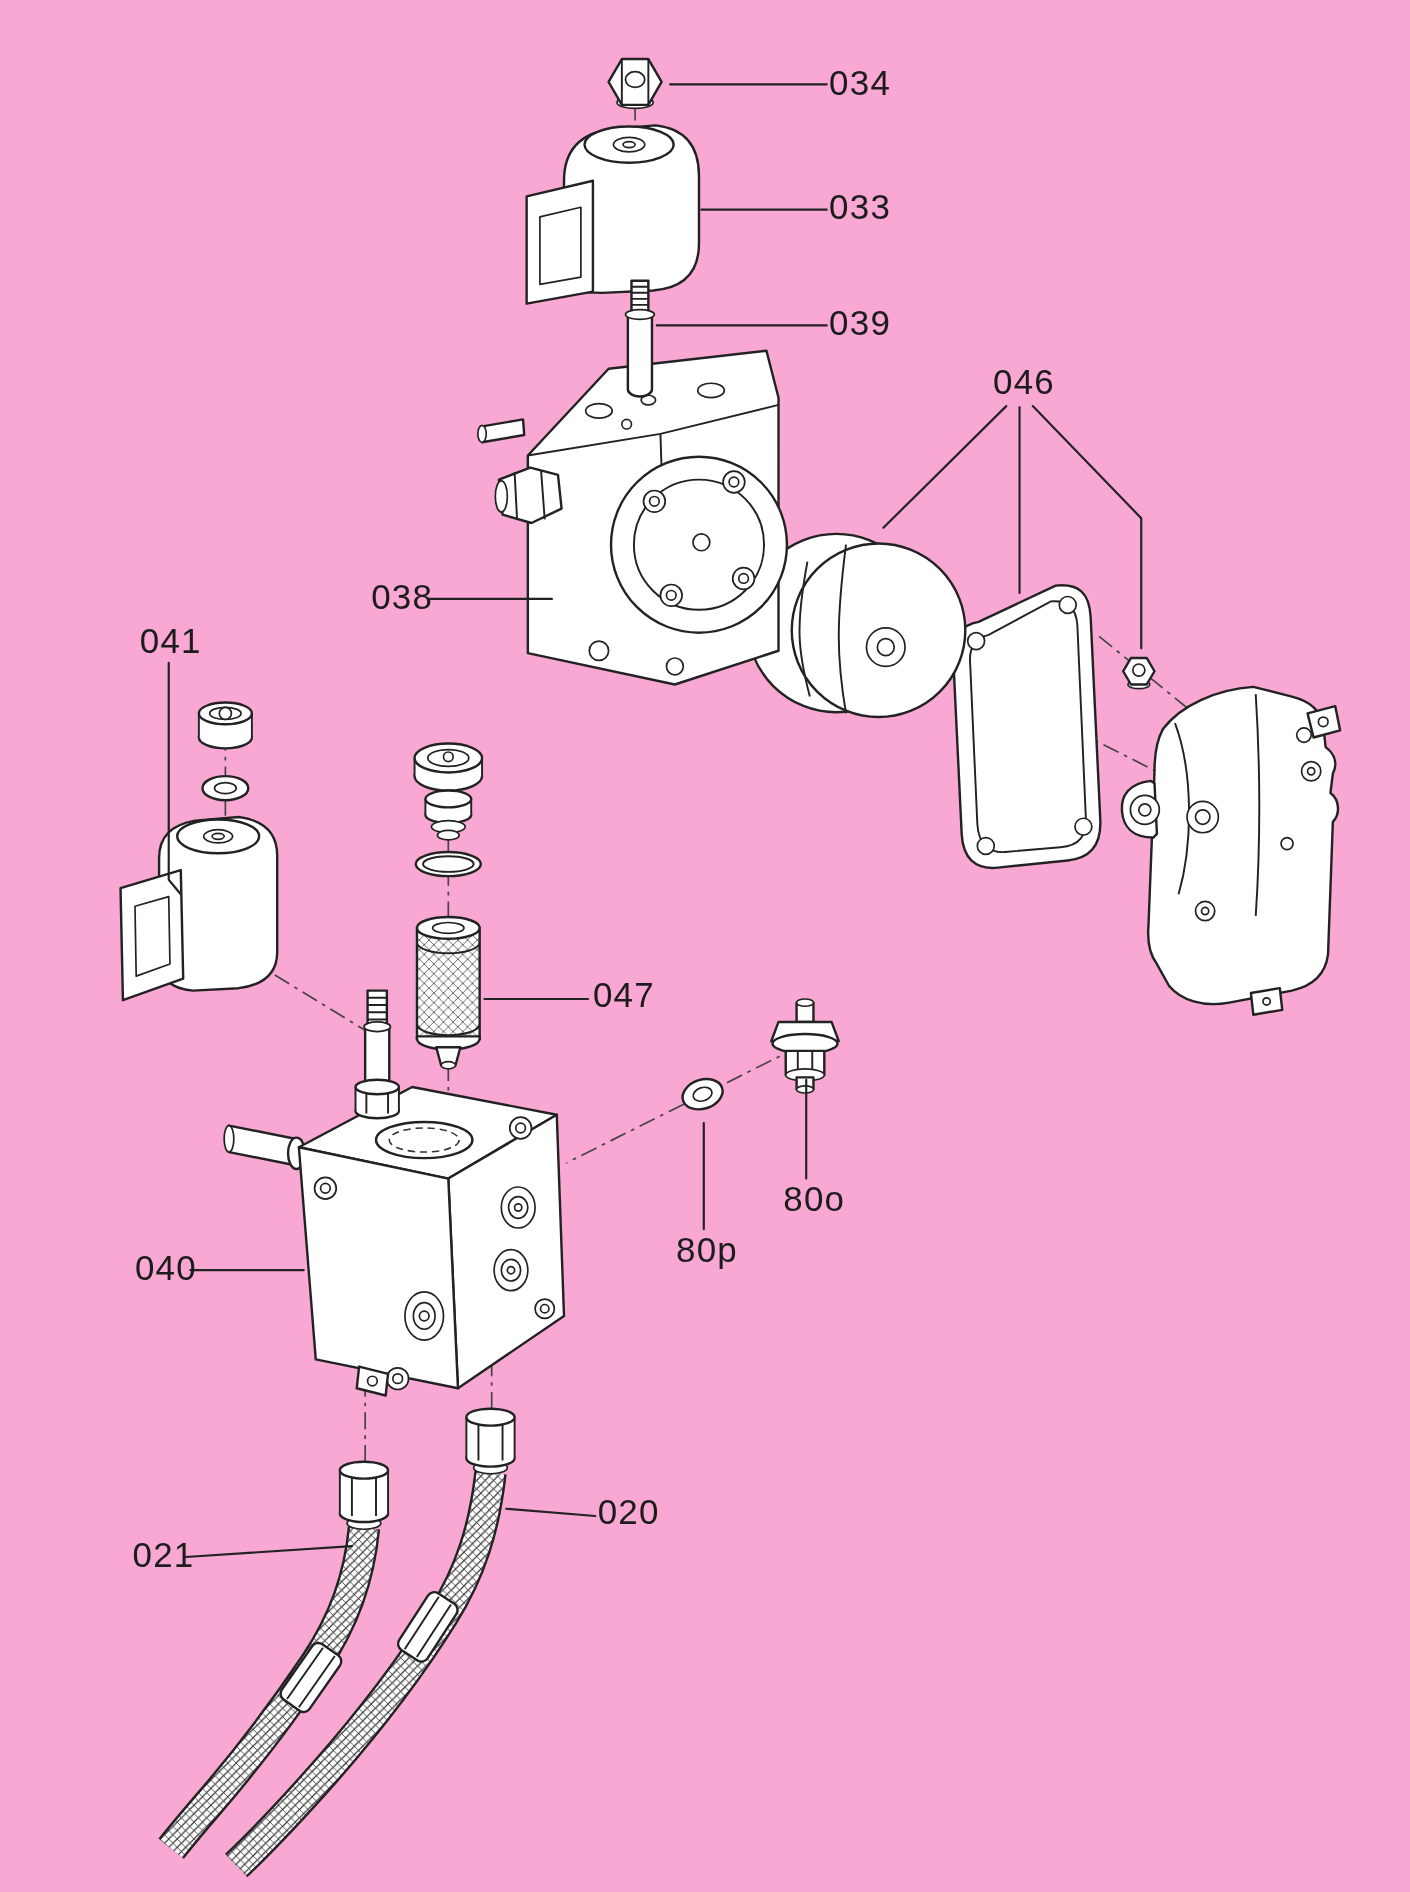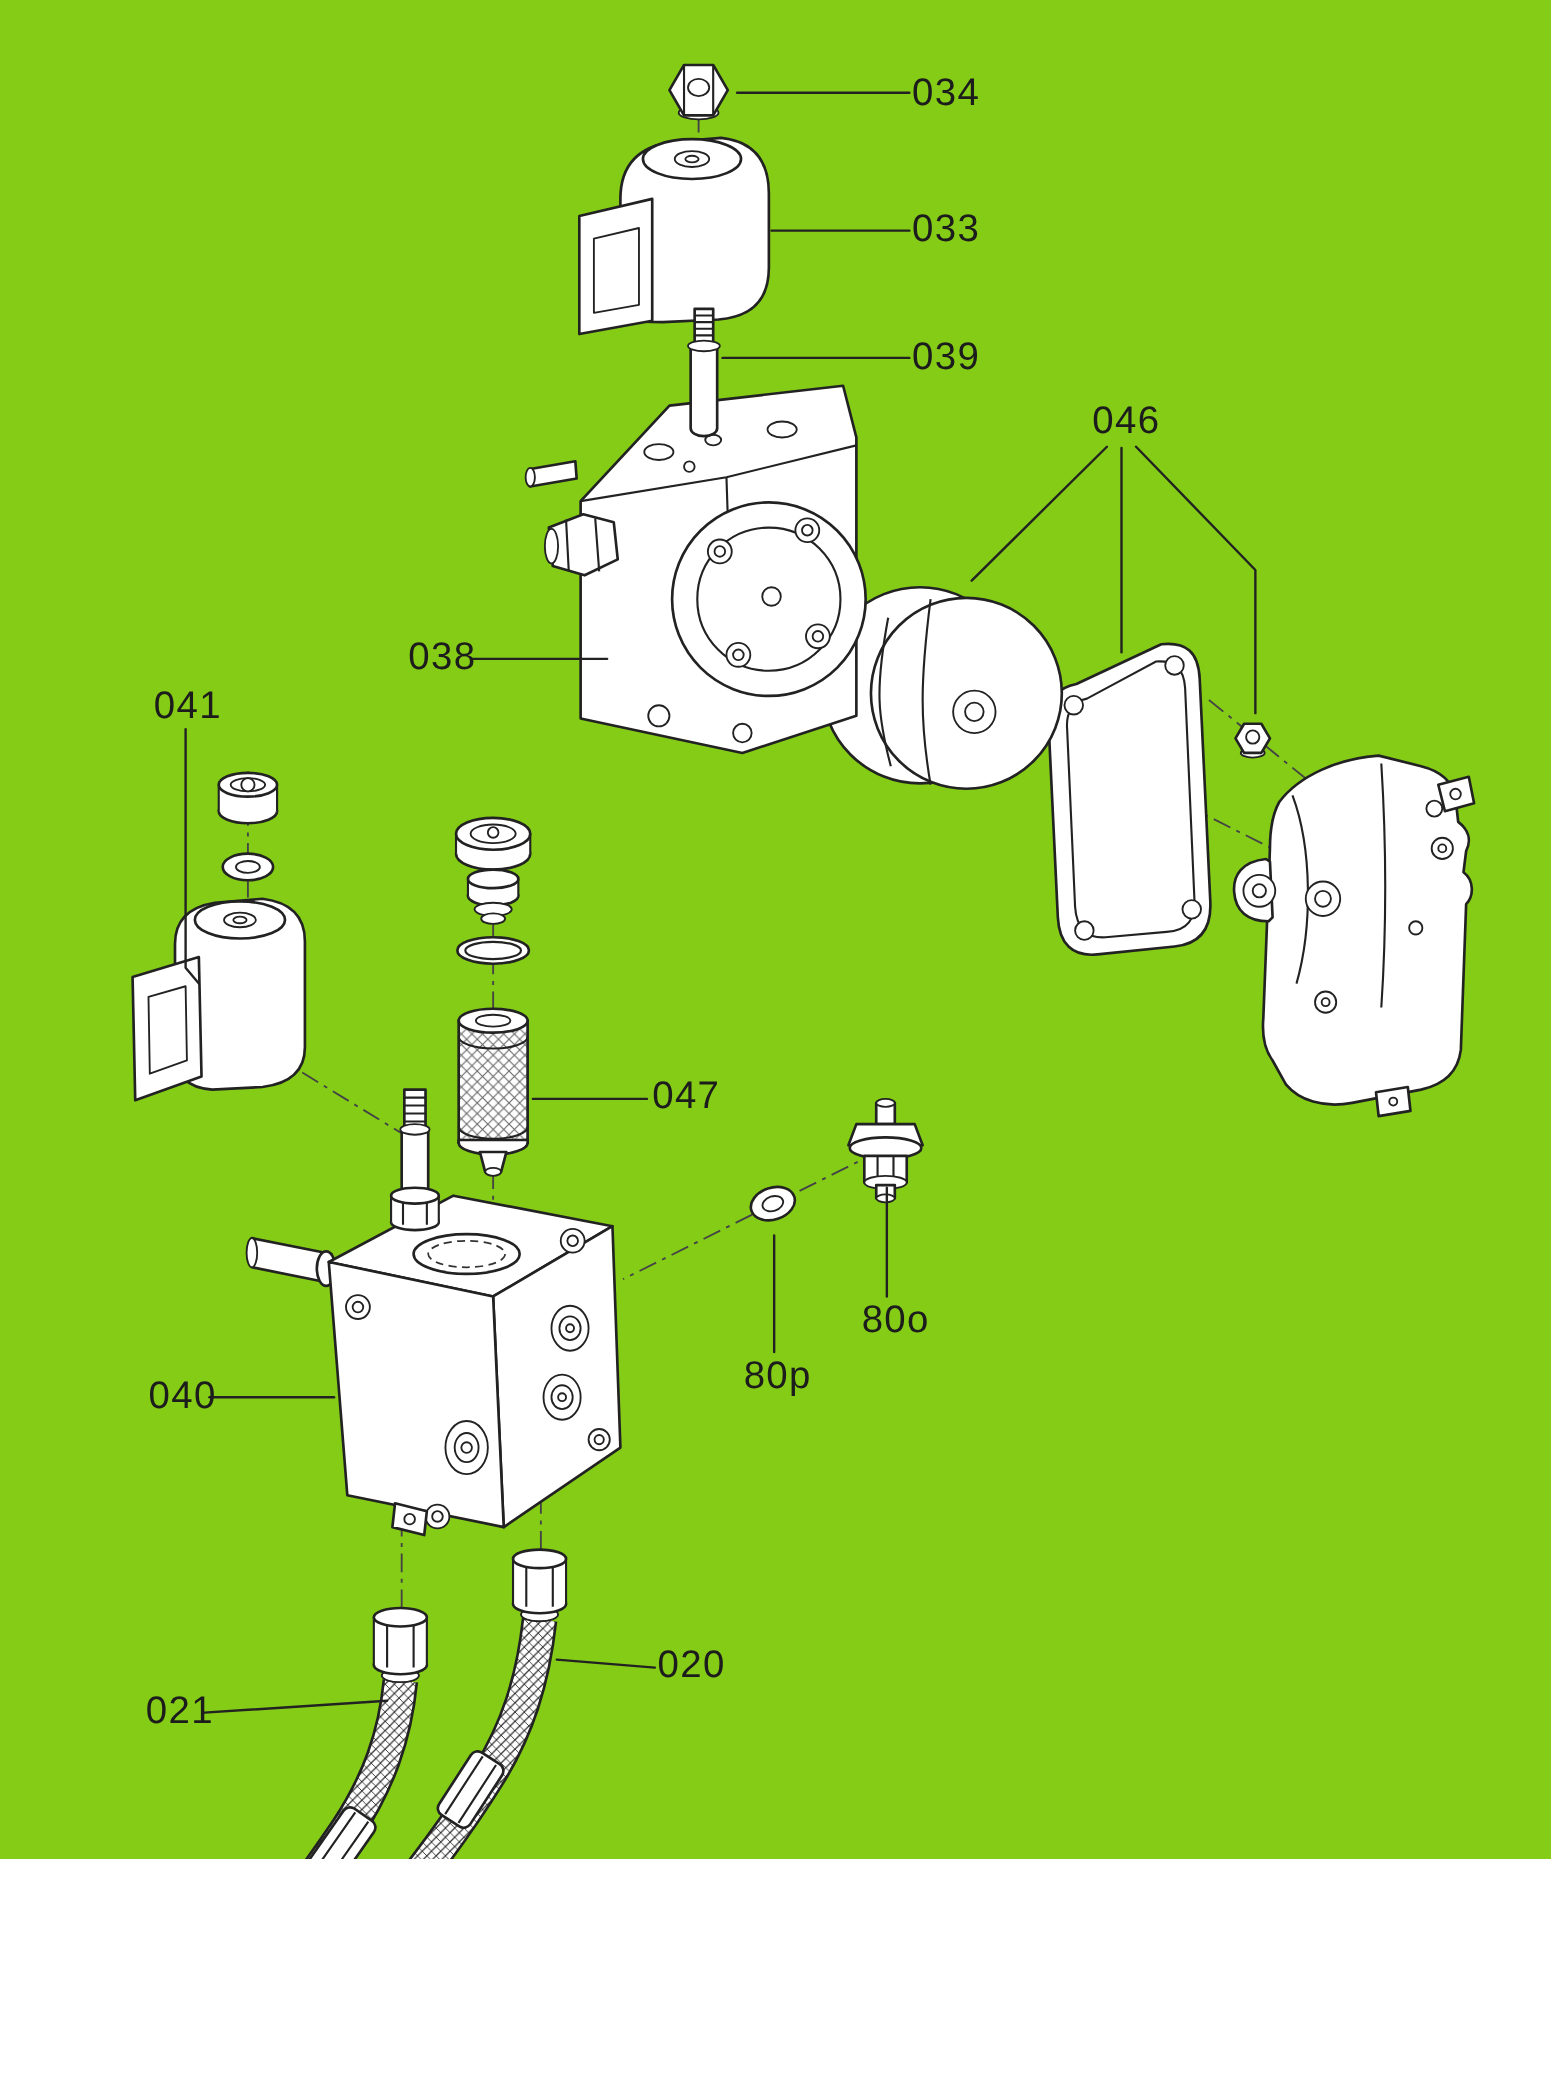--- a/index.html
+++ b/index.html
@@ -1,20 +1,20 @@
 <!DOCTYPE html>
 <html><head>
 <meta charset="utf-8">
 <style>
   html,body{margin:0;padding:0;background:#fff;}
   .stage{
     position:relative;
     width:1410px;
-    height:1690px;
-    background:#84cc16;
+    height:1892px;
+    background:#f9a8d4;
     overflow:hidden;
     font-family:"Liberation Sans", sans-serif;
   }
   .stage svg{position:absolute;left:0;top:0;}
   .fw{fill:#ffffff;stroke:#222;stroke-width:2;stroke-linejoin:round;}
   .fwt{fill:#ffffff;stroke:#222;stroke-width:1.4;stroke-linejoin:round;}
   .nf{fill:none;stroke:#222;stroke-width:1.6;}
   .leader{fill:none;stroke:#222;stroke-width:1.8;stroke-linecap:round;stroke-linejoin:round;}
   .cl{fill:none;stroke:#444;stroke-width:1.4;stroke-dasharray:14 5 3 5;}
   .dashed{fill:none;stroke:#333;stroke-width:1.3;stroke-dasharray:6 4;}

